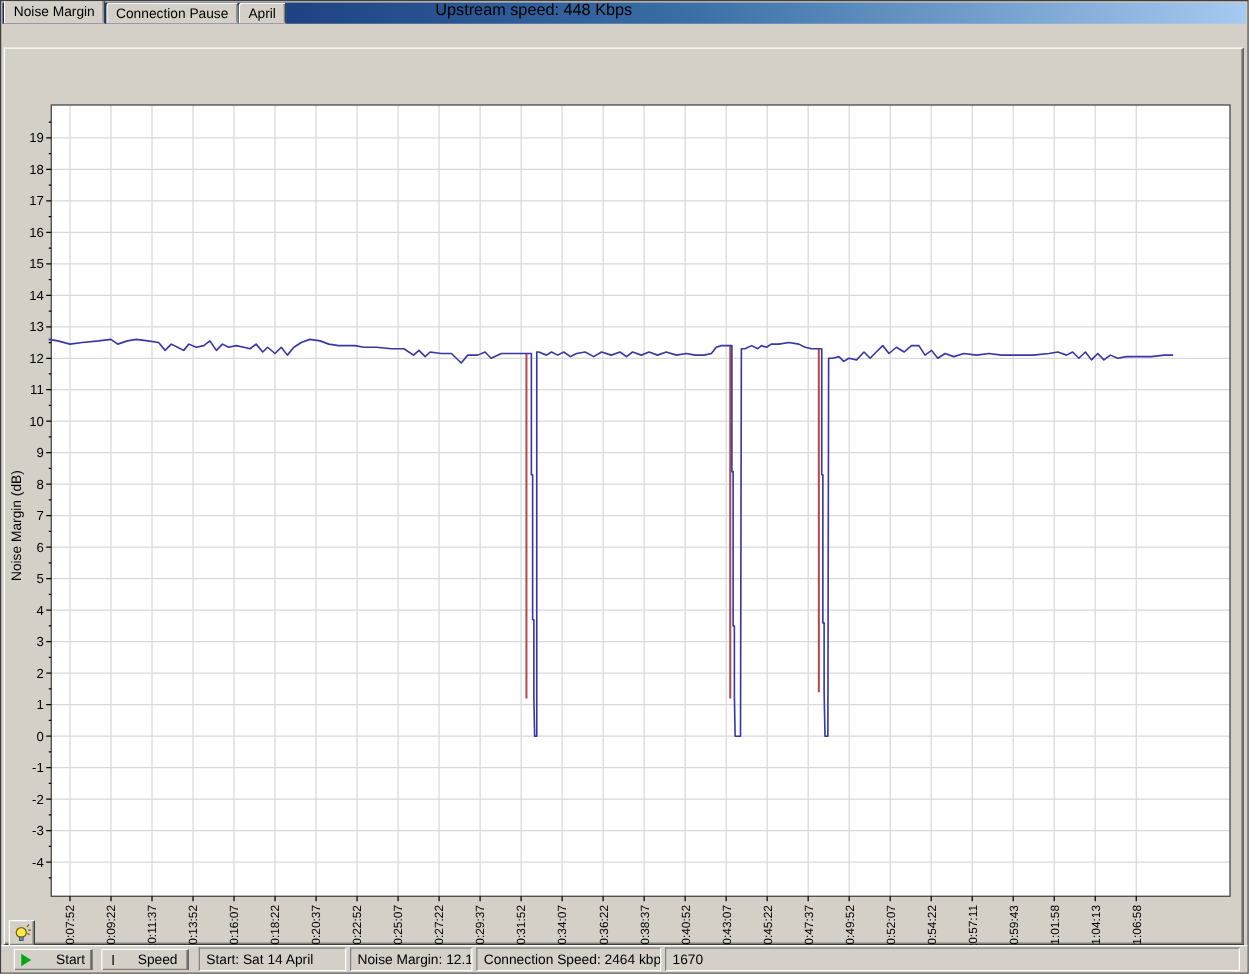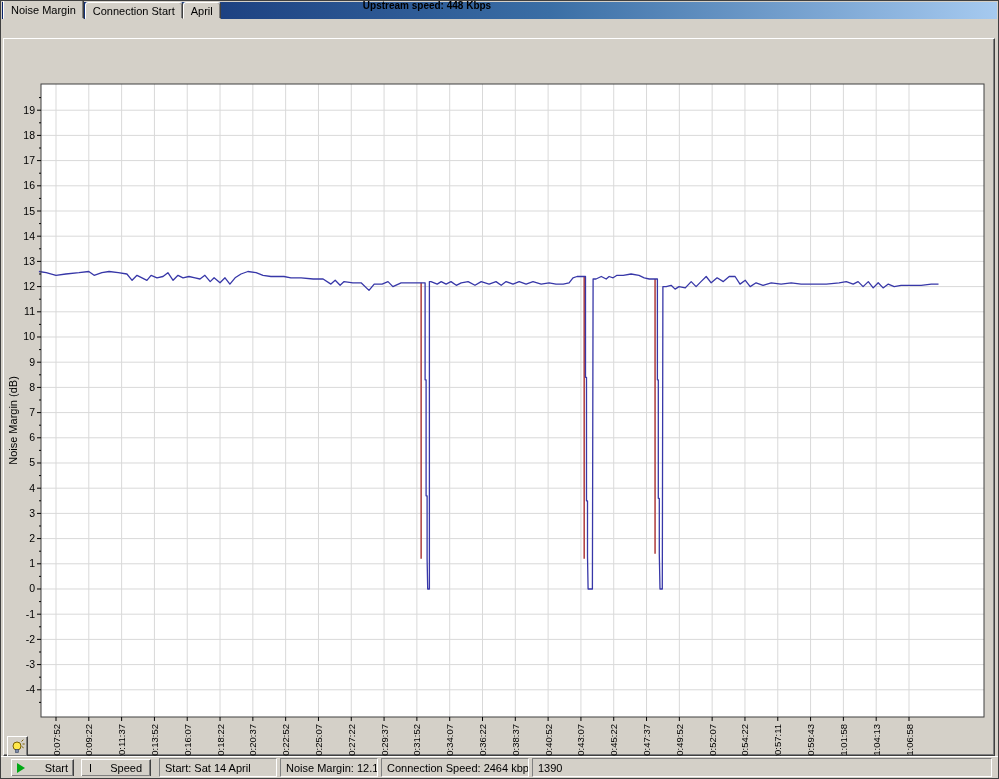--- a/index.html
+++ b/index.html
@@ -28,21 +28,21 @@
   .tabrow{position:absolute;left:2px;top:0;right:2px;height:18px;display:flex;align-items:flex-end;}
   .tab{
     background:#d4d0c8;border:1px solid;border-color:#fff #404040 transparent #fff;
     box-shadow:inset -1px 0 0 #808080;
     border-radius:3px 3px 0 0;padding:2px 7px 3px 7px;height:17px;
     position:relative;white-space:nowrap;
   }
   .tab.active{height:20px;padding-top:4px;z-index:3;margin-right:1px;}
   .upstream{
     position:absolute;top:-1px;left:424px;transform:translateX(-50%);
-    font-weight:bold;font-size:10px;white-space:nowrap;z-index:2;
+    font-weight:normal;font-size:13px;white-space:nowrap;z-index:2;
   }
   
   .tabpage{
     position:absolute;left:2px;top:37px;right:3px;bottom:22px;background:#d4d0c8;
     border:1px solid;border-color:#fff #404040 #404040 #fff;
     box-shadow:inset -1px -1px 0 #808080;z-index:1;
   }
   .chart-svg{position:absolute;left:0;top:38px;width:999px;height:719px;z-index:2;
     font-family:"Liberation Sans",sans-serif;}
   .tipbtn{
@@ -100,21 +100,21 @@
     </button>
     <button class="winbtn" title="Close">
       <svg width="9" height="9" viewBox="0 0 9 9">
           <path d="M1 1l7 7M8 1l-7 7" stroke="#000" stroke-width="1.6"></path>
         </svg>
     </button>
   </div>
 
   <div class="tabrow">
     <div class="tab active">Noise Margin</div>
-    <div class="tab">Connection Start</div>
+    <div class="tab">Connection Pause</div>
     <div class="tab">April</div>
     <div class="upstream">Upstream speed: 448 Kbps</div>
   </div>
 
   <div class="tabpage"></div>
   <svg id="chart" class="chart-svg">
       <rect x="40" y="45" width="943" height="633" fill="#ffffff"></rect>
       <g stroke="#d9d9d9" stroke-width="1">
         <line x1="55" y1="45" x2="55" y2="678"></line>
         <line x1="87.8076923076923" y1="45" x2="87.8076923076923" y2="678"></line>
@@ -324,16 +324,16 @@
         <span>Start</span>
       </button>
       <button class="ctrlbtn">
         <span class="pause-ico"></span>
         <span>Speed</span>
       </button>
     </div>
     <div class="cell c-date">Start: Sat 14 April</div>
     <div class="cell c-noise">Noise Margin: 12.1 dB</div>
     <div class="cell c-speed">Connection Speed: 2464 kbps</div>
-    <div class="cell c-count">1390</div>
+    <div class="cell c-count">1670</div>
   </div>
 
 </div>
 
 </body></html>

